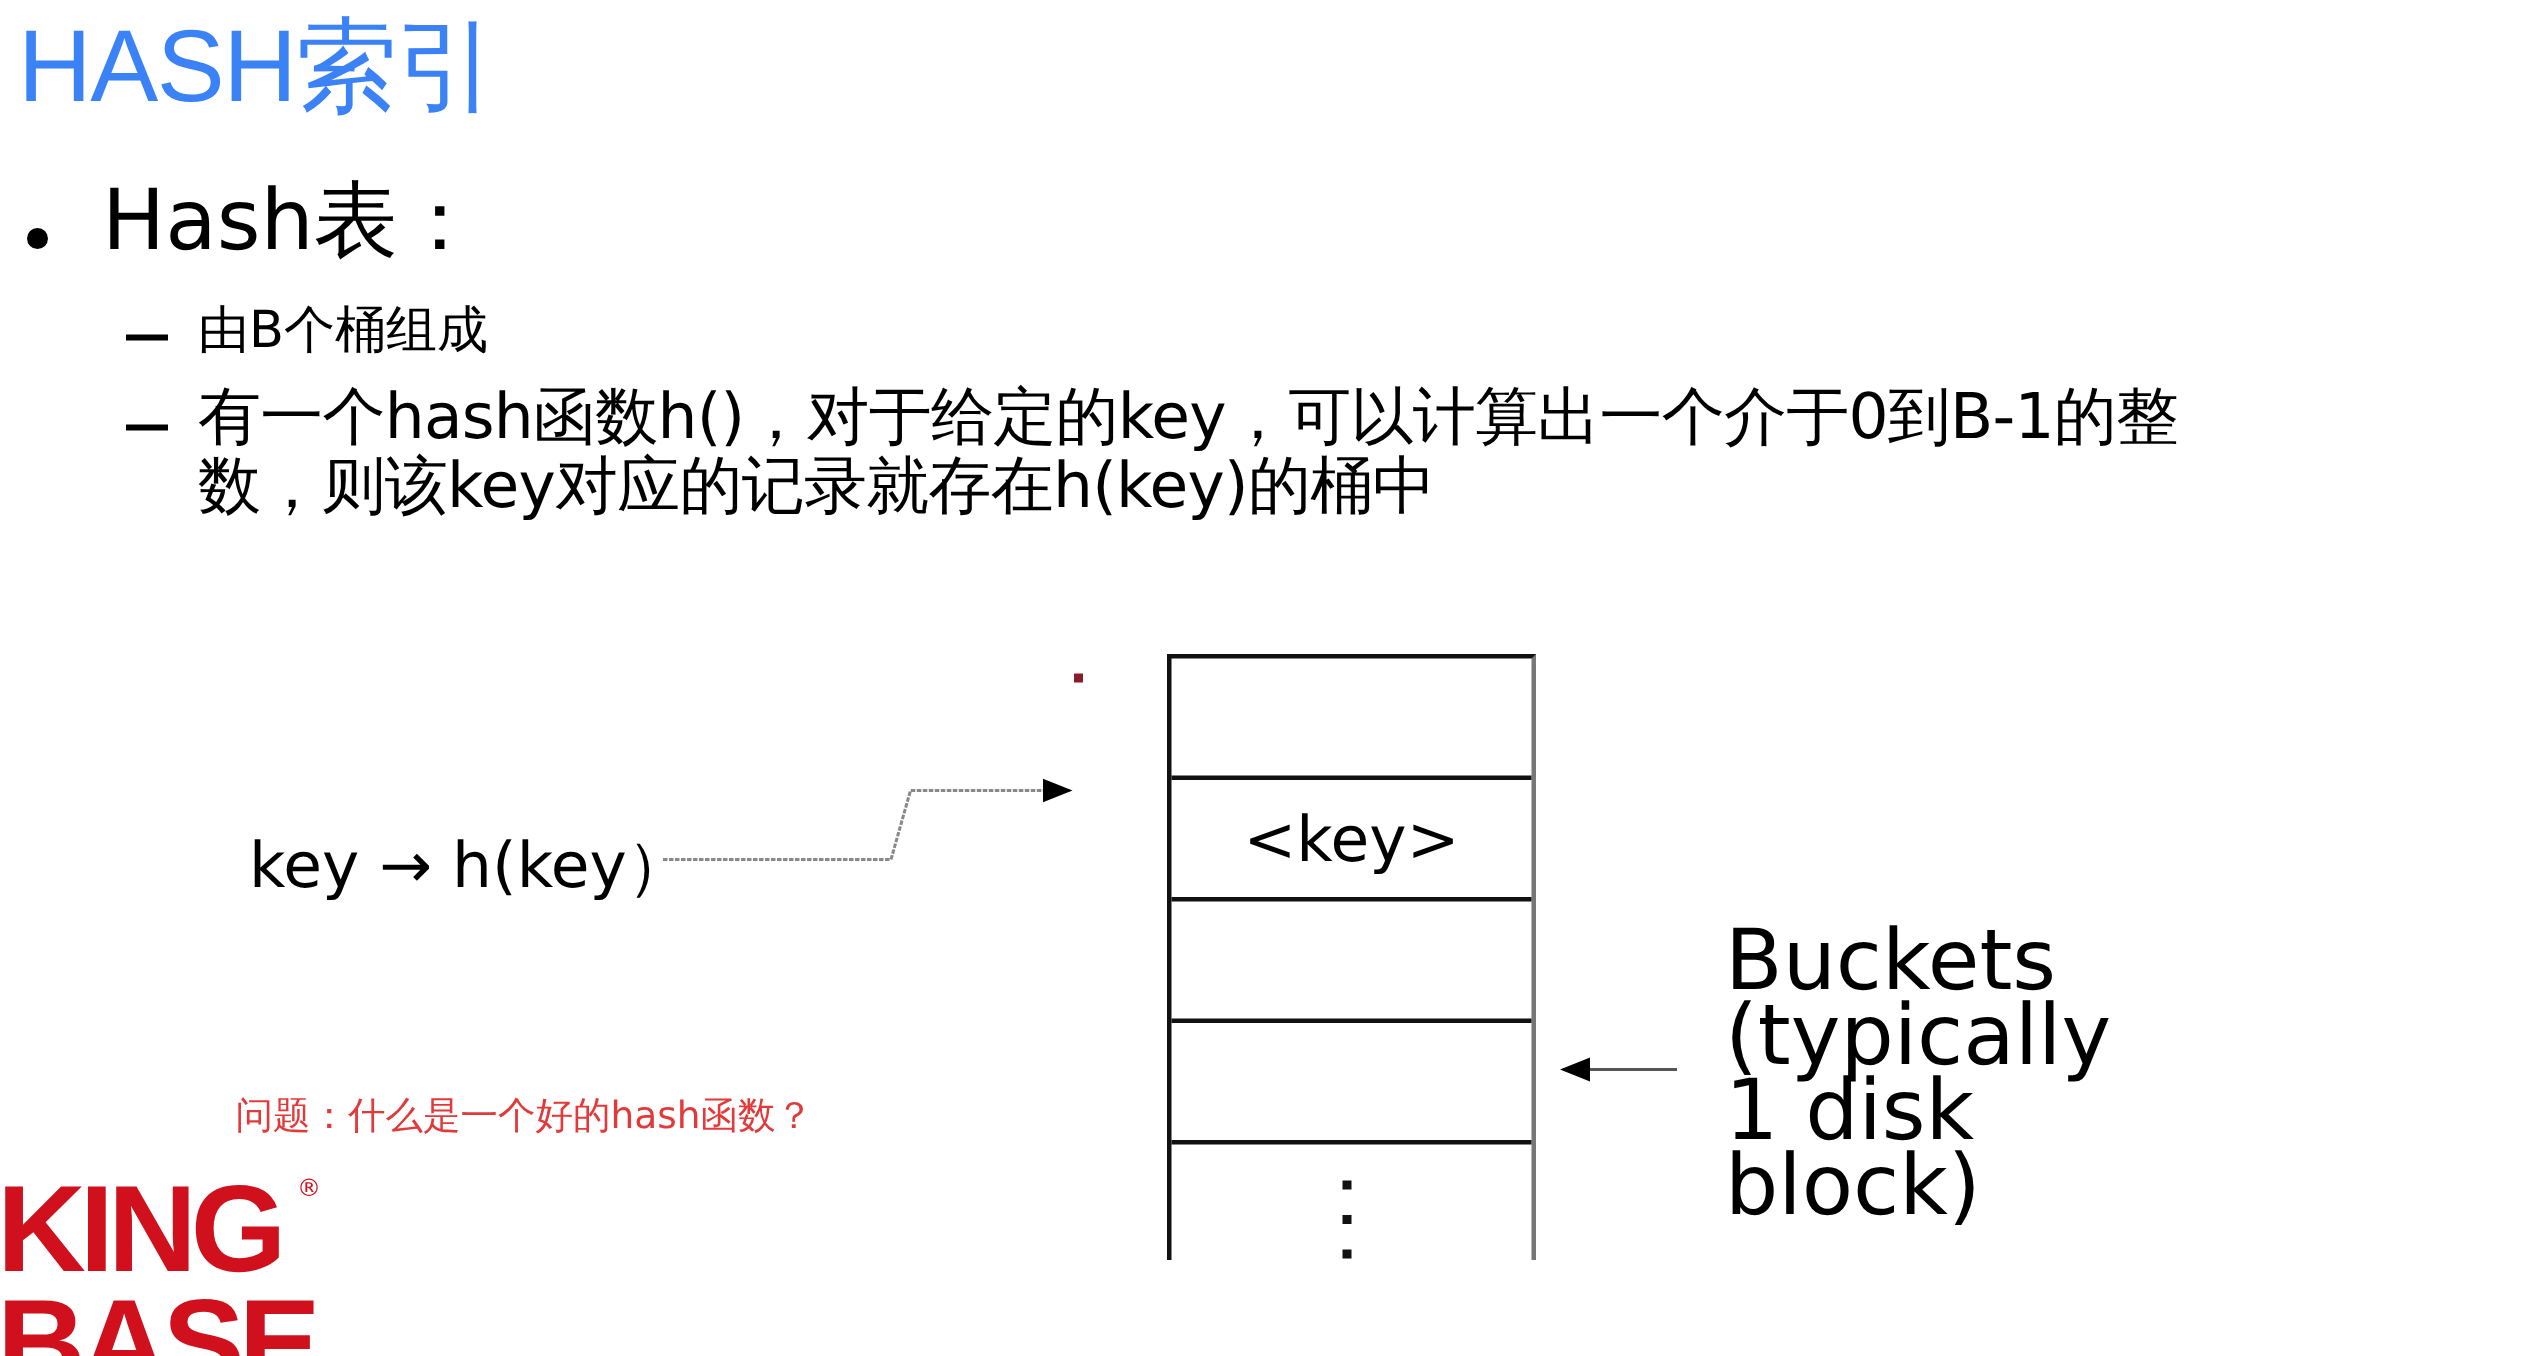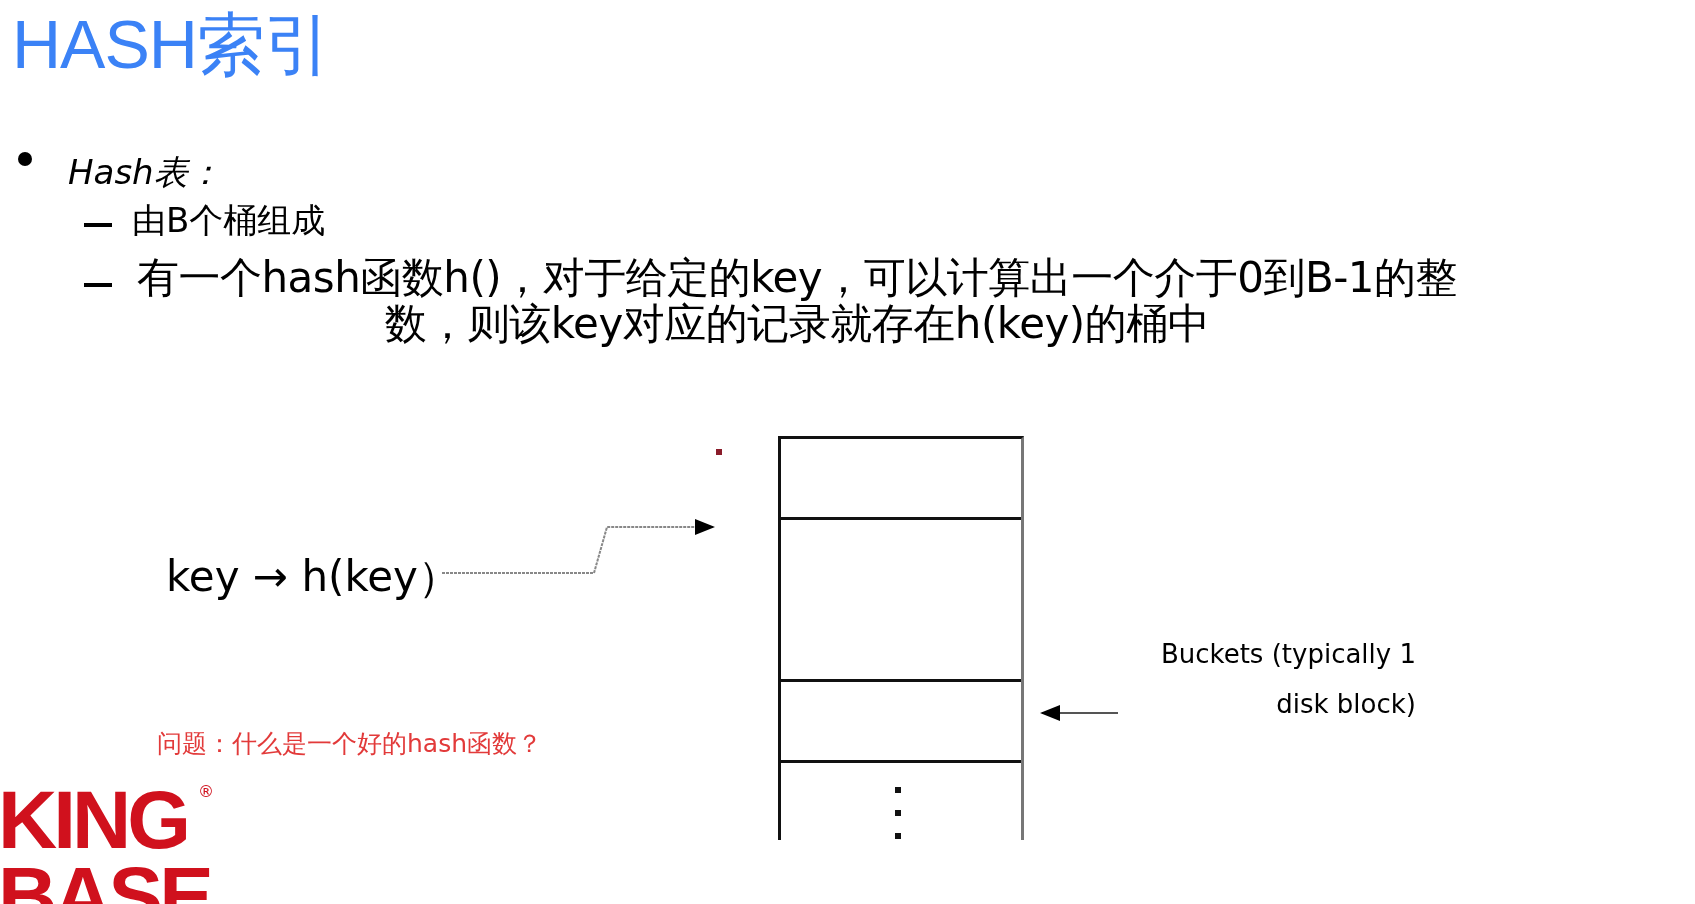--- a/index.html
+++ b/index.html
@@ -9,32 +9,32 @@
     font-family: "DejaVu Sans", "Liberation Sans", sans-serif;
     color: #000;
   }
   .abs { position: absolute; white-space: nowrap; }
   .title {
     left: 12px; top: 4px; font-size: 68px; line-height: 80px;
     color: #3b82f6; letter-spacing: -1px;
     font-family: "Liberation Sans", "DejaVu Sans", sans-serif;
   }
   .bullet-dot { left: 18px; top: 152px; width: 14px; height: 14px; border-radius: 50%; background: #000; }
-  .l1 { left: 68px; top: 144px; font-size: 34px; line-height: 56px; font-style: italic; }
+  .l1 { left: 68px; top: 120px; font-size: 56px; line-height: 56px; }
   .dash { width: 28px; height: 4px; background: #000; }
   .l2 { left: 132px; top: 195px; font-size: 34px; line-height: 50px; }
-  .l3 { left: 132px; top: 255px; font-size: 42px; line-height: 46px; white-space: normal; width: 1330px; letter-spacing: -0.5px; text-align: center; }
+  .l3 { left: 132px; top: 255px; font-size: 42px; line-height: 46px; white-space: normal; width: 1330px; letter-spacing: -0.5px; }
   .keyexpr { left: 140px; top: 552px; font-size: 42px; line-height: 50px; margin-left: 26px; }
   .note {
     left: 157px; top: 722px; font-size: 25px; line-height: 44px; color: #e23a3a;
     white-space: normal; width: 430px;
   }
   .buckets-label {
-    left: 1150px; top: 629px; width: 266px; text-align: right;
-    font-size: 26px; line-height: 50px; white-space: normal;
+    left: 1150px; top: 616px; width: 266px; text-align: left;
+    font-size: 56px; line-height: 50px; white-space: normal;
   }
   .bucket-box {
     left: 778px; top: 436px; width: 246px; height: 404px;
     border-left: 3px solid #111; border-right: 3px solid #777; border-top: 3px solid #111;
     box-sizing: border-box;
   }
   .bucket-row {
     position: absolute; left: 0; right: 0; height: 81px;
     border-bottom: 3px solid #111; box-sizing: border-box;
     display: flex; align-items: center; justify-content: center;
@@ -73,20 +73,21 @@
     <marker id="ah" markerWidth="10" markerHeight="10" refX="9" refY="5" orient="auto">
       <path d="M0,1 L10,5 L0,9 Z" fill="#000"></path>
     </marker>
   </defs>
   <polyline points="442,573 594,573 607,527 713,527" fill="none" stroke="#888" stroke-width="2" stroke-dasharray="3,1" marker-end="url(#ah)"></polyline>
   <line x1="1118" y1="713" x2="1042" y2="713" stroke="#555" stroke-width="2" marker-end="url(#ah)"></line>
 </svg>
 
 <div class="abs bucket-box">
   <div class="bucket-row" style="top:0;"></div>
+  <div class="bucket-row" style="top:81px;">&lt;key&gt;</div>
   <div class="bucket-row" style="top:162px;"></div>
   <div class="bucket-row" style="top:243px;"></div>
   <div class="bucket-row last" style="top:324px; height:80px;">
     <span class="vdots" style="top:24px;"></span>
     <span class="vdots" style="top:47px;"></span>
     <span class="vdots" style="top:70px;"></span>
   </div>
 </div>
 
 <div class="abs buckets-label">Buckets (typically 1 disk block)</div>

